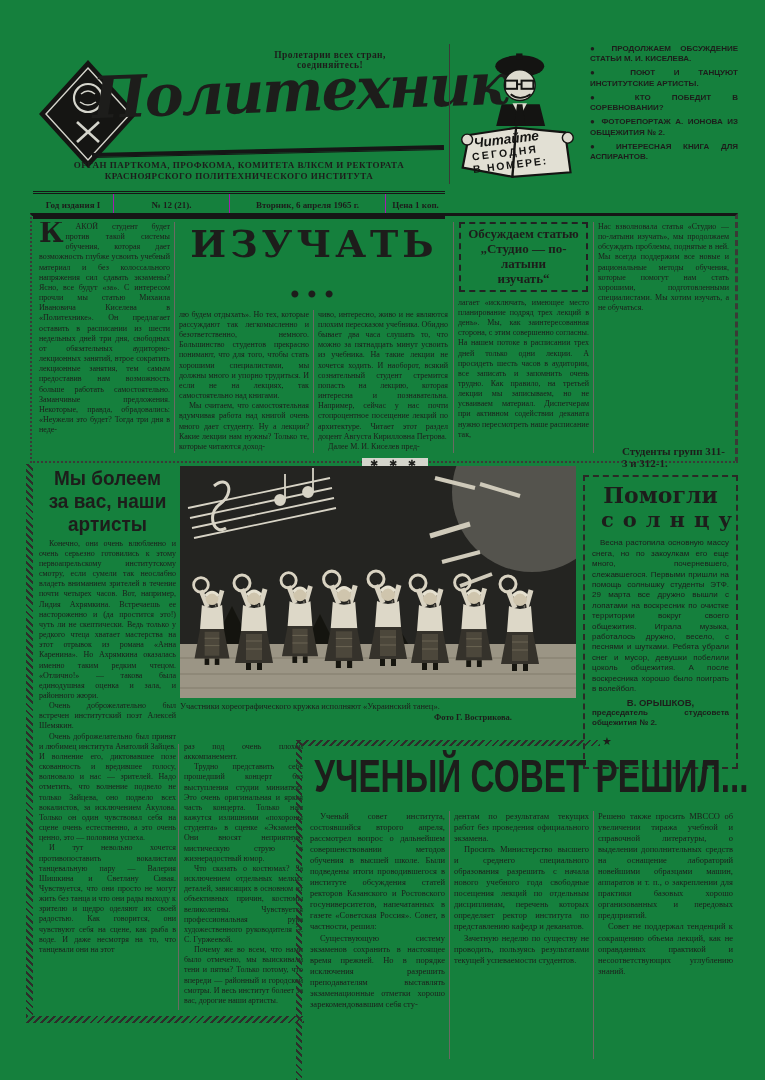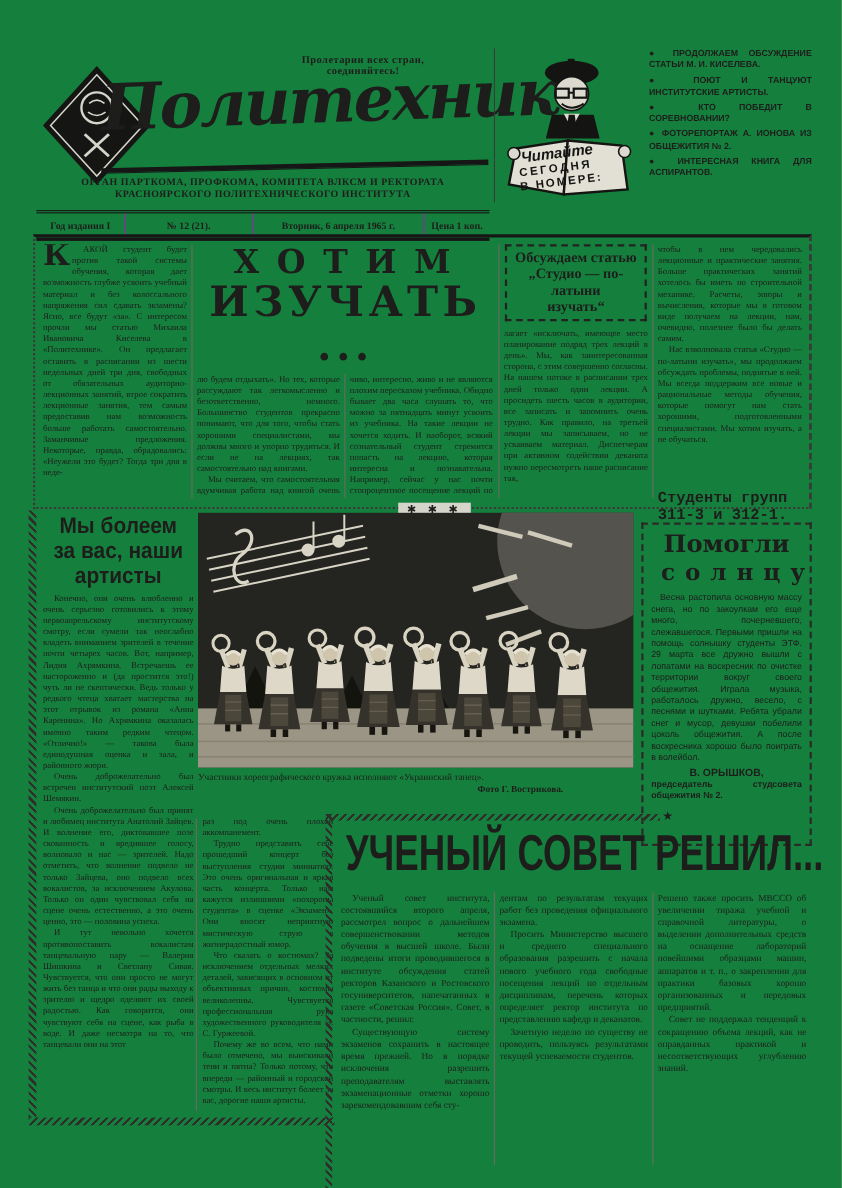--- a/index.html
+++ b/index.html
@@ -31,21 +31,21 @@
   .cont p:first-child { text-indent:0; }
   .h-col { width:131px; height:100%; }
   .h-mid { width:270px; height:100%; display:flex; flex-direction:column; }
   .h-head { text-align:center; font-family:"DejaVu Serif",serif; font-weight:bold; padding:2px 0 6px; }
   .h-head .l1 { font-size:30px; letter-spacing:16px; line-height:1.0; text-indent:10px; }
   .h-head .l2 { font-size:38px; letter-spacing:4px; line-height:1.05; }
   .h-mid-cols { flex:1; display:flex; overflow:hidden; }
   .h-mid-cols .h-col { width:130px; }
   .dropcap { float:left; font-size:27px; line-height:.85; font-weight:bold; padding-right:2px; font-family:"DejaVu Serif",serif; }
   .kicker { border:2px dashed #222; padding:3px 2px; margin:0 1px 6px; text-align:center; font-weight:bold; font-size:13px; line-height:1.15; white-space:pre-line; }
-  .sig { font-family:Liberation Mono, monospace; font-weight:bold; font-size:14px; margin-top:3px; }
+  .sig { font-family:Liberation Serif, serif; font-weight:bold; font-size:11px; margin-top:3px;margin-left:24px; }
   .stars { position:absolute; left:330px; bottom:-8px; background:#d5d5cc; padding:0 8px; font-size:10px; letter-spacing:4px; }
 
   
   .orn-v { background:repeating-linear-gradient(45deg,#2e2e2a 0 2px,transparent 2px 5px); width:7px; }
   .orn-h { background:repeating-linear-gradient(-45deg,#2e2e2a 0 2px,transparent 2px 5px); height:7px; }
   .boleem1 { left:26px; top:464px; width:152px; height:552px; padding:2px 2px 0 13px; }
   .boleem1 .orn { position:absolute; left:0; top:0; bottom:0; }
   .boleem-head { font-family:"Liberation Sans",sans-serif; font-weight:bold; font-size:19px; line-height:1.1; text-align:center; white-space:pre-line; margin:2px 0 8px; transform:scaleY(1.08); transform-origin:top; }
   .boleem-body { height:440px; }
   .boleem2 { left:184px; top:742px; width:119px; height:272px; }
@@ -144,21 +144,20 @@
   <div class="abs hotim">
     <div class="h-col bodytext">
       <span class="dropcap">К</span>
       <div>
           <p>АКОЙ студент будет против такой системы обучения, которая дает возможность глубже усвоить учебный материал и без колоссального напряжения сил сдавать экзамены? Ясно, все будут «за». С интересом прочли мы статью Михаила Ивановича Киселева в «Политехнике». Он предлагает оставить в расписании из шести недельных дней три дня, свободных от обязательных аудиторно-лекционных занятий, втрое сократить лекционные занятия, тем самым предоставив нам возможность больше работать самостоятельно. Заманчивые предложения. Некоторые, правда, обрадовались: «Неужели это будет? Тогда три дня в неде-</p>
         </div>
     </div>
     <div class="vsep"></div>
     <div class="h-mid">
       <div class="h-head">
-        <div class="l1">ХОТИМ</div>
         <div class="l2">ИЗУЧАТЬ ...</div>
       </div>
       <div class="h-mid-cols">
         <div class="h-col bodytext cont">
             <p>лю будем отдыхать». Но тех, которые рассуждают так легкомысленно и безответственно, немного. Большинство студентов прекрасно понимают, что для того, чтобы стать хорошими специалистами, мы должны много и упорно трудиться. И если не на лекциях, так самостоятельно над книгами.</p>
             <p>Мы считаем, что самостоятельная вдумчивая работа над книгой очень много дает студенту. Ну а лекции? Какие лекции нам нужны? Только те, которые читаются доход-</p>
           </div>
         <div class="vsep"></div>
         <div class="h-col bodytext cont">
             <p>чиво, интересно, живо и не являются плохим пересказом учебника. Обидно бывает два часа слушать то, что можно за пятнадцать минут усвоить из учебника. На такие лекции не хочется ходить. И наоборот, всякий сознательный студент стремится попасть на лекцию, которая интересна и познавательна. Например, сейчас у нас почти стопроцентное посещение лекций по архитектуре. Читает этот раздел доцент Августа Кирилловна Петрова.</p>
@@ -171,21 +170,20 @@
       <div class="kicker">Обсуждаем статью
 „Студио — по-латыни
 изучать“</div>
       <div class="bodytext cont" style="height:158px;">
           <p>лагает «исключать, имеющее место планирование подряд трех лекций в день». Мы, как заинтересованная сторона, с этим совершенно согласны. На нашем потоке в расписании трех дней только одни лекции. А просидеть шесть часов в аудитории, все записать и запомнить очень трудно. Как правило, на третьей лекции мы записываем, но не усваиваем материал. Диспетчерам при активном содействии деканата нужно пересмотреть наше расписание так,</p>
         </div>
     </div>
     <div class="vsep"></div>
     <div class="h-col">
       <div class="bodytext cont" style="height:220px;">
-          <p>чтобы в нем чередовались лекционные и практические занятия. Больше практических занятий хотелось бы иметь по строительной механике. Расчеты, эпюры и вычисления, которые мы в готовом виде получаем на лекции, нам, очевидно, полезнее было бы делать самим.</p>
           <p>Нас взволновала статья «Студио — по-латыни изучать», мы продолжаем обсуждать проблемы, поднятые в ней. Мы всегда поддержим все новые и рациональные методы обучения, которые помогут нам стать хорошими, подготовленными специалистами. Мы хотим изучать, а не обучаться.</p>
         </div>
       <div class="sig">Студенты групп 311-3 и 312-1.</div>
     </div>
     <div class="stars">✱ ✱ ✱</div>
   </div>
 
   <div class="abs boleem1">
     <div class="orn orn-v"></div>
     <div class="boleem-head">Мы болеем

